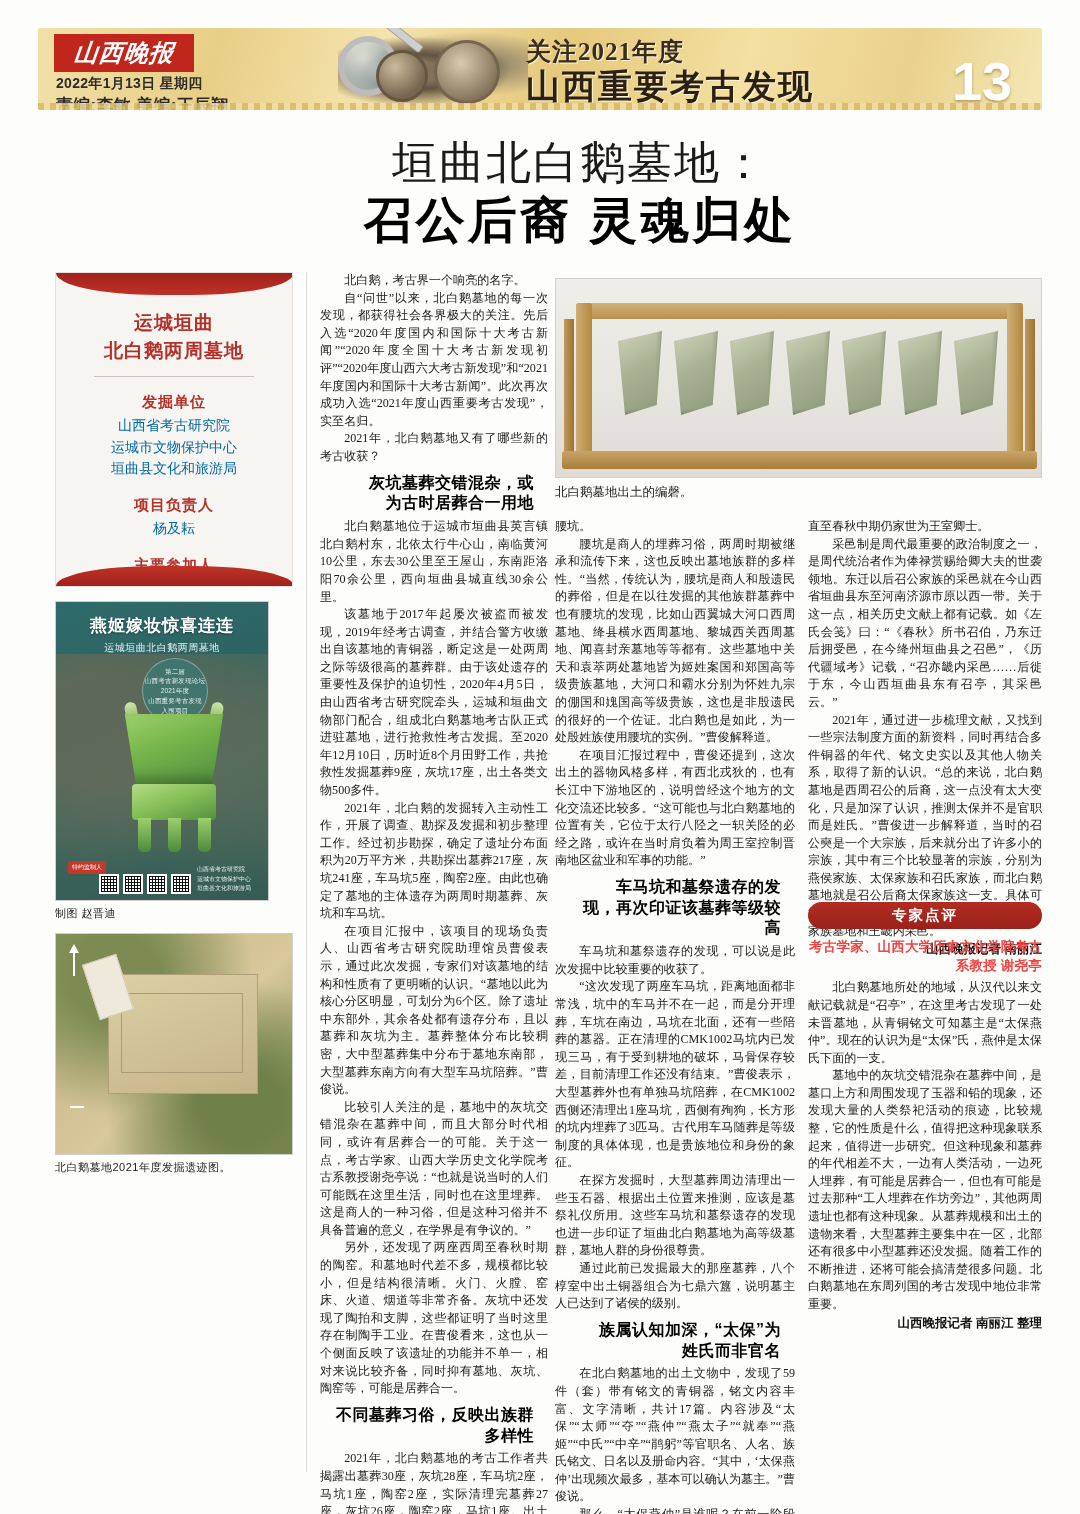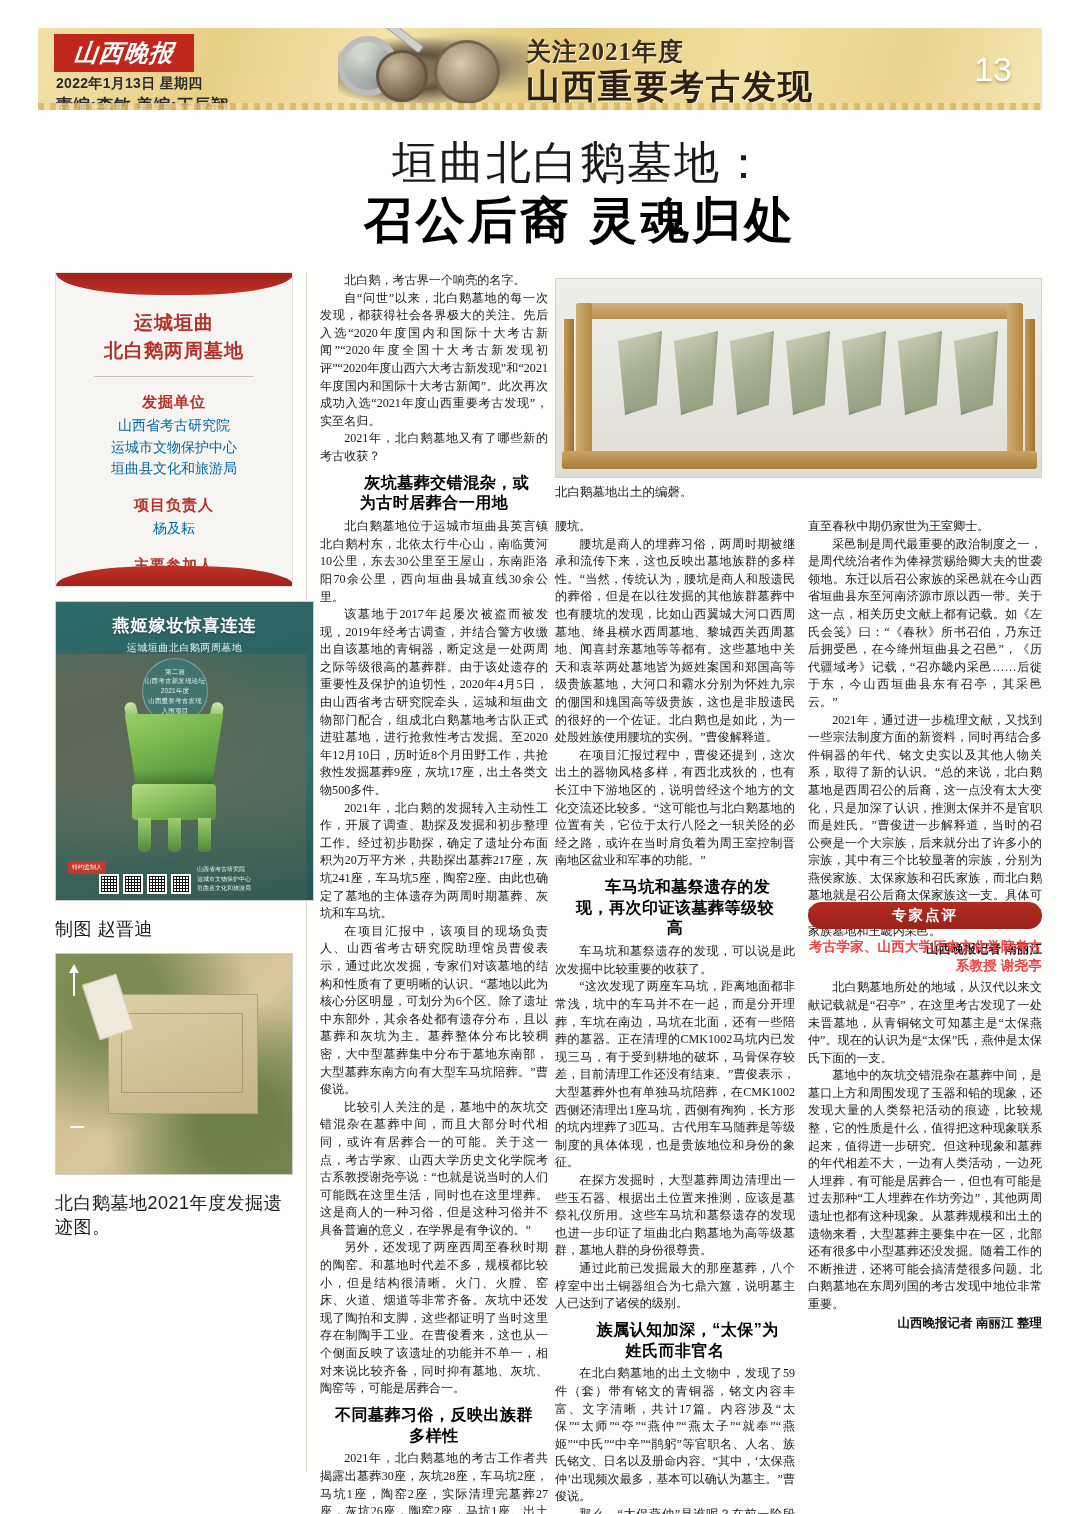--- a/index.html
+++ b/index.html
@@ -92,21 +92,21 @@
   }
   .mast-title .t2 {
     font-family: "Liberation Serif", serif;
     font-size: 34px; font-weight: 700; color: #2b2013;
     letter-spacing: 2px; line-height: 1.1; margin-top: 2px;
     text-shadow: 1px 1px 0 #fff6d9;
   }
   .mast-page-no {
     position: absolute; right: 30px; top: 22px;
     font-family: "Liberation Sans", sans-serif;
-    font-size: 34px; font-weight: 400; color: #ffffff;
+    font-size: 54px; font-weight: 700; color: #ffffff;
     text-shadow: 0 2px 3px rgba(120,80,20,.45);
   }
 
   
   .headline {
     position: absolute; left: 300px; top: 138px; width: 560px;
     text-align: center;
   }
   .headline .hl1 {
     font-family: "Liberation Sans", sans-serif;
@@ -151,21 +151,21 @@
     font-family: "Liberation Sans", sans-serif;
     font-size: 15px; font-weight: 700; color: #b2322a; letter-spacing: 1px;
   }
   .ic-val {
     font-family: "Liberation Sans", sans-serif;
     font-size: 14px; color: #0369a1; line-height: 1.55; margin-top: 3px;
   }
 
   
   .poster {
-    position: relative; margin-top: 14px; width: 259px; height: 300px;
+    position: relative; margin-top: 14px; width: 214px; height: 300px;
     background: linear-gradient(160deg,#2f6b6a 0%,#2b6362 35%,#37706c 60%,#245653 100%);
     overflow: hidden; border: 1px solid #cfcfcf;
   }
   .poster .soil {
     position:absolute; left:-10px; top:52px; width:260px; height:250px;
     background:
       radial-gradient(ellipse at 20% 30%, #6e6a55 0 22%, rgba(110,106,85,0) 60%),
       radial-gradient(ellipse at 80% 40%, #5f6b58 0 20%, rgba(95,107,88,0) 62%),
       linear-gradient(180deg, #3c6a62 0%, #4b6b56 30%, #3a5e55 100%);
     opacity: .75;
@@ -240,21 +240,21 @@
     background-size: 3px 3px;
   }
   .poster .qrs { display:flex; gap:4px; }
   .poster .p-badge {
     position:absolute; left:12px; bottom:26px;
     background:#c0392b; color:#fff; font-size:6px; padding:2px 4px;
     font-family:"Liberation Sans",sans-serif;
   }
   .cap {
     font-family:"Liberation Sans",sans-serif;
-    font-size:18px; color:#1d1d1d; margin-top:16px; letter-spacing:.5px;
+    font-size:11px; color:#1d1d1d; margin-top:5px; letter-spacing:.5px;
   }
 
   
   .aerial {
     position: relative; margin-top: 12px; width: 238px; height: 222px;
     background:
       radial-gradient(ellipse at 25% 20%, #7b8b52 0 18%, rgba(123,139,82,0) 55%),
       radial-gradient(ellipse at 78% 78%, #6f8049 0 16%, rgba(111,128,73,0) 52%),
       linear-gradient(135deg,#8a9a5b 0%, #cdbb8e 28%, #d9c89b 55%, #7f8f52 100%);
     border: 1px solid #cfcfcf; overflow:hidden;
@@ -298,21 +298,21 @@
     line-height: 1.455;
     color: #1a1a1a;
     text-align: justify;
     text-justify: inter-character;
   }
   .col p { text-indent: 2em; margin: 0; }
   .col h3 {
     font-family: "Liberation Sans", sans-serif;
     font-size: 16px; font-weight: 700; color: #000;
     line-height: 1.3; letter-spacing: .5px;
-    margin: 7px 14px 4px; text-indent: 1.6em; text-align: center;
+    margin: 7px 14px 4px; text-indent: 1.6em; text-align: right;
   }
   .col h3.noind { text-indent: 0; }
 
   #col1 { left: 320px; top: 272px; width: 228px; }
   #col2 { left: 555px; top: 518px; width: 240px; }
   #col3 { left: 808px; top: 518px; width: 234px; }
 
   
   .mainphoto {
     position: absolute; left: 555px; top: 278px; width: 487px; height: 200px;

